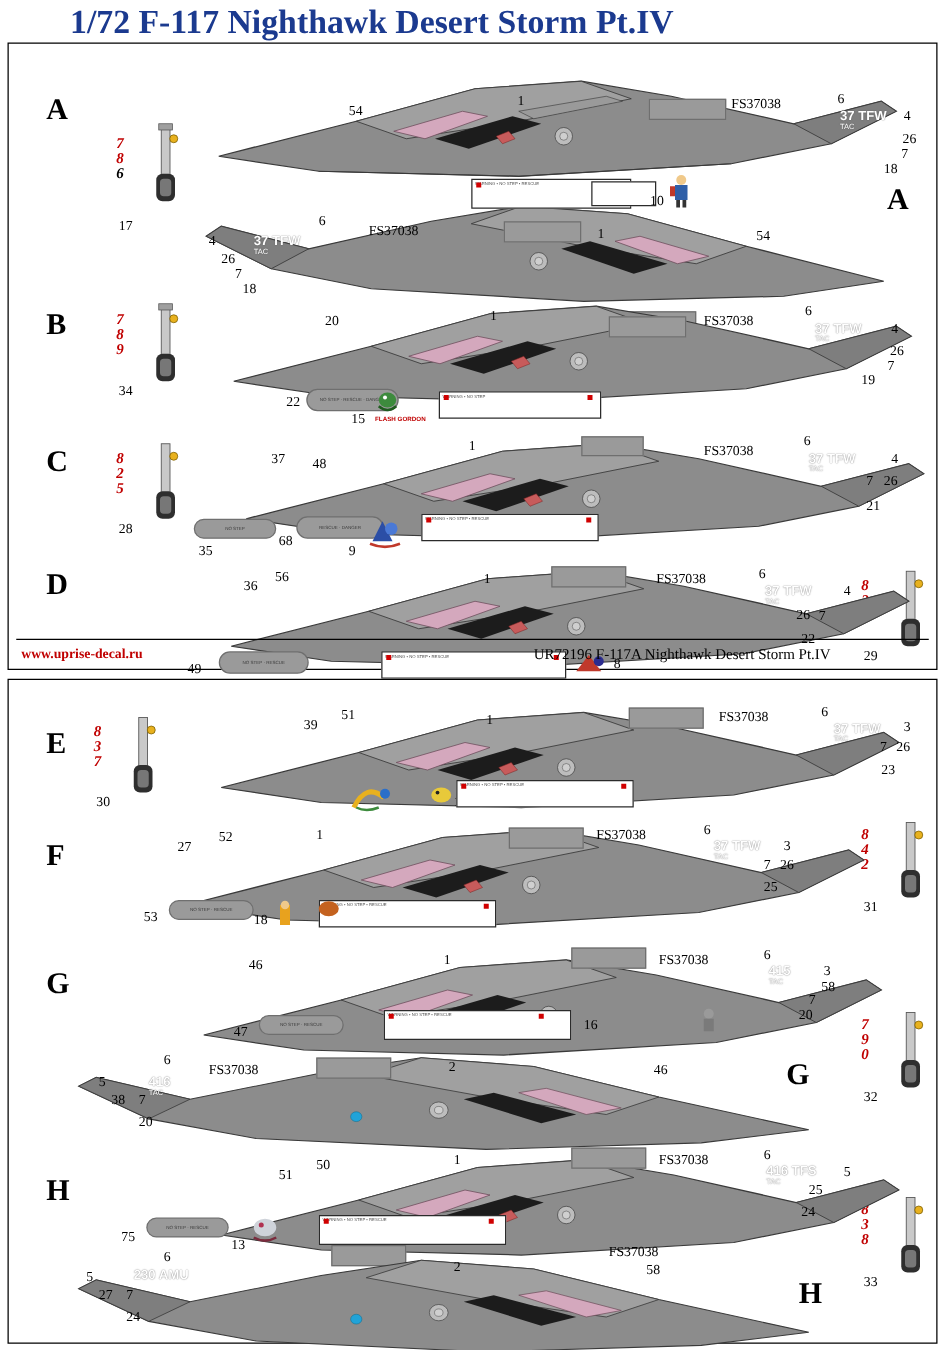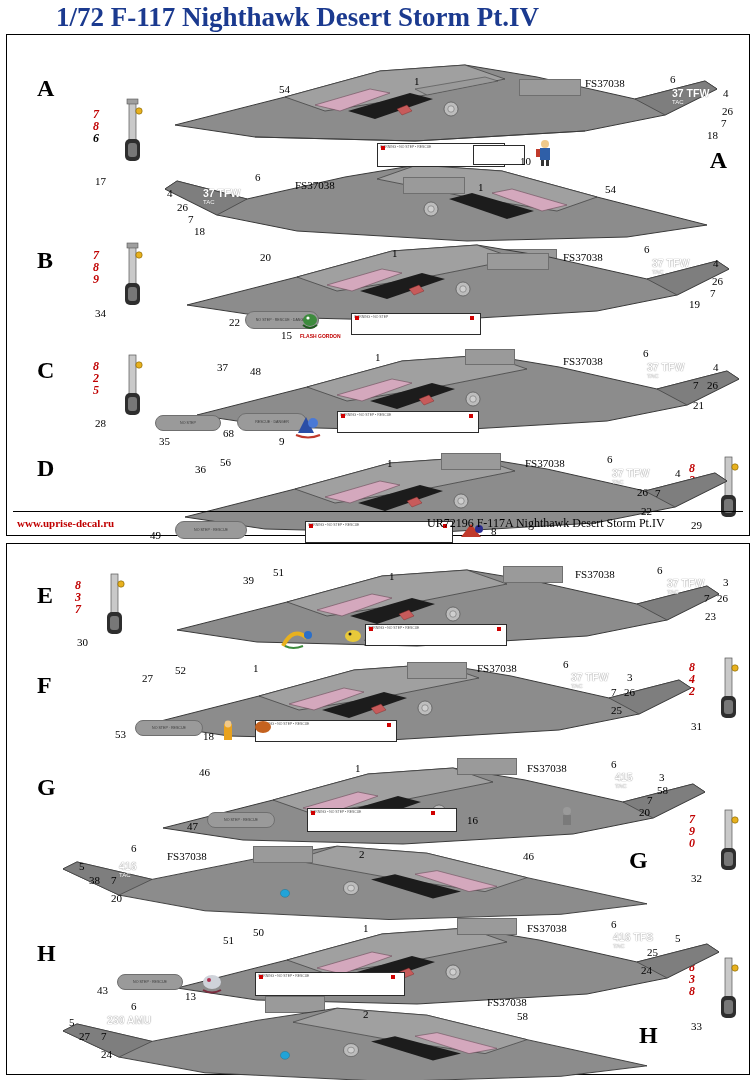--- a/index.html
+++ b/index.html
@@ -700,21 +700,21 @@
     <div class="cn" style="left:216px; top:390px;">51</div>
     <div class="cn" style="left:356px; top:378px;">1</div>
     <div class="fs" style="left:520px; top:378px;">FS37038</div>
     <div class="cn" style="left:604px; top:374px;">6</div>
     <div class="tfw" style="left:606px; top:387px;"><span>416 TFS</span><small>TAC</small></div>
     <div class="cn" style="left:668px; top:388px;">5</div>
     <div class="cn" style="left:640px; top:402px;">25</div>
     <div class="cn" style="left:634px; top:420px;">24</div>
     <div class="decbox" style="left:450px; top:374px; width:60px; height:17px;"></div>
 
-    <div class="cn" style="left:90px; top:440px;">43</div>
+    <div class="cn" style="left:90px; top:440px;">75</div>
     <div class="decal" style="left:110px; top:430px; width:66px; height:16px;">
       <div class="dtxt">NO STEP · RESCUE</div>
     </div>
     <div class="cn" style="left:178px; top:446px;">13</div>
     <div class="art" style="left:192px; top:428px;">
       <svg width="26" height="24" viewBox="0 0 26 24">
         <ellipse cx="13" cy="10" rx="9" ry="7" fill="#cfd3da"></ellipse>
         <circle cx="10" cy="8" r="2" fill="#b03050"></circle>
         <path d="M4,18 q9,5 18,0" stroke="#7a2b3d" stroke-width="2" fill="none"></path>
       </svg>

